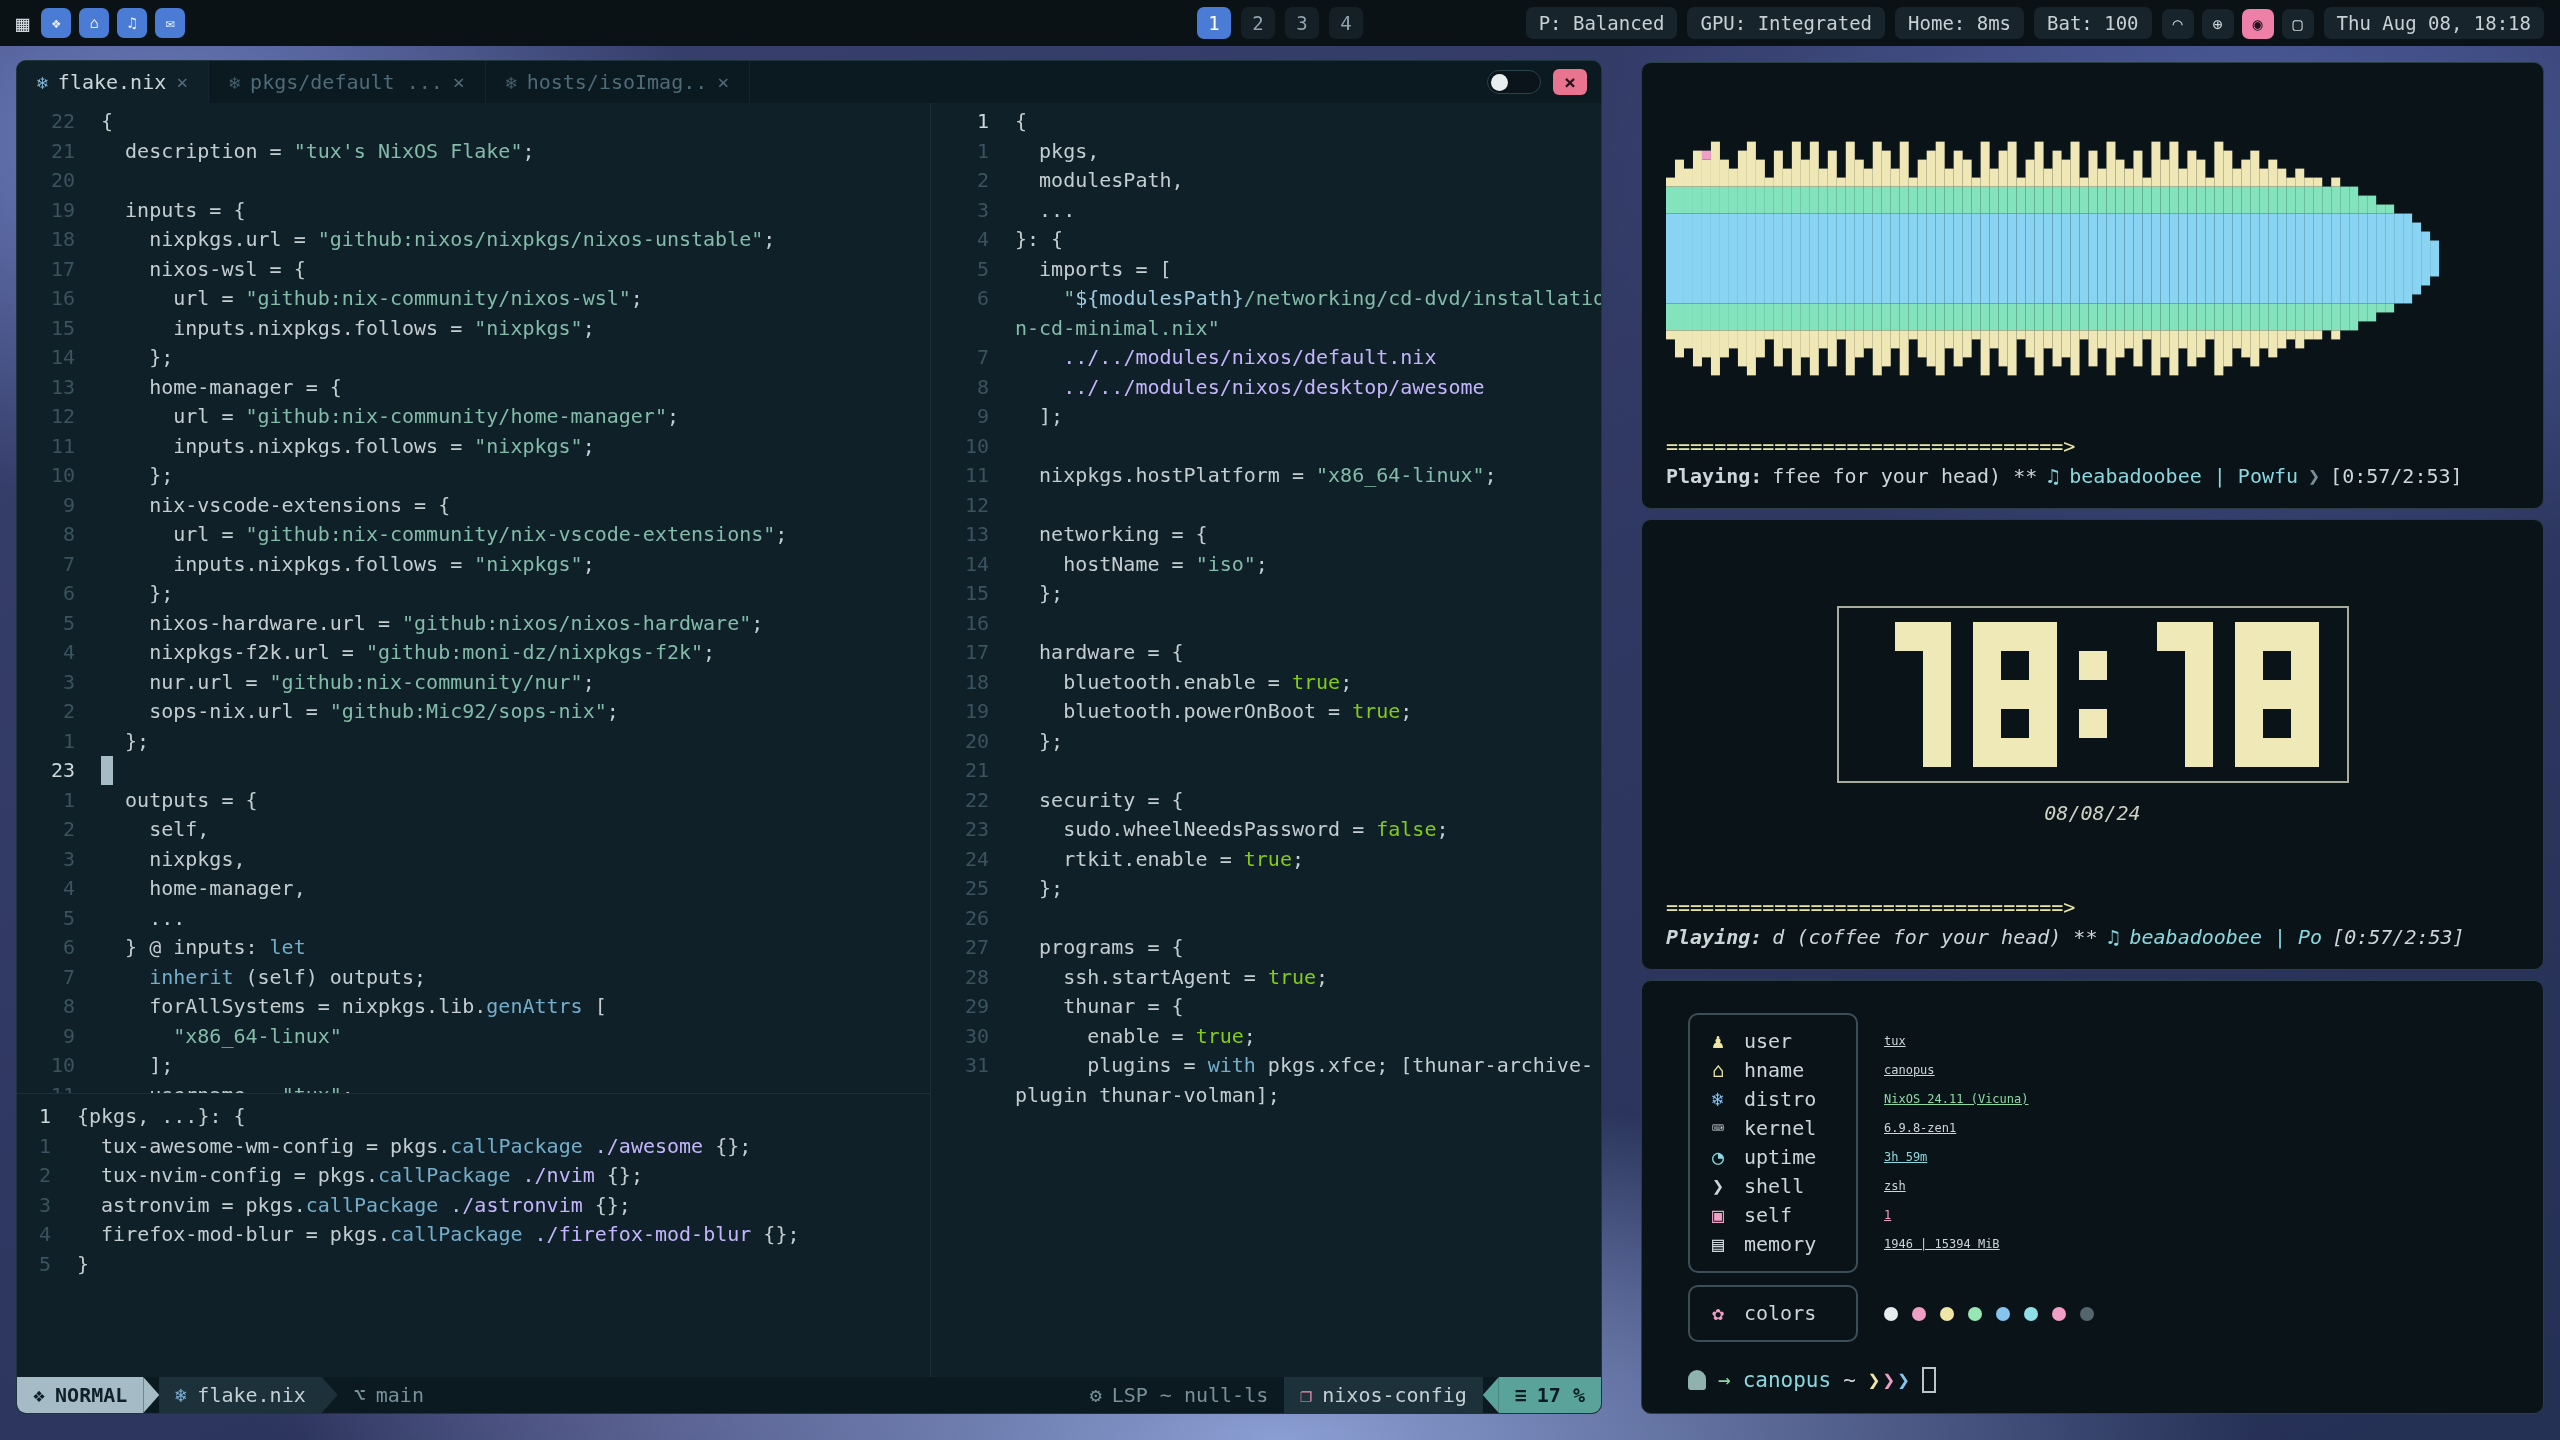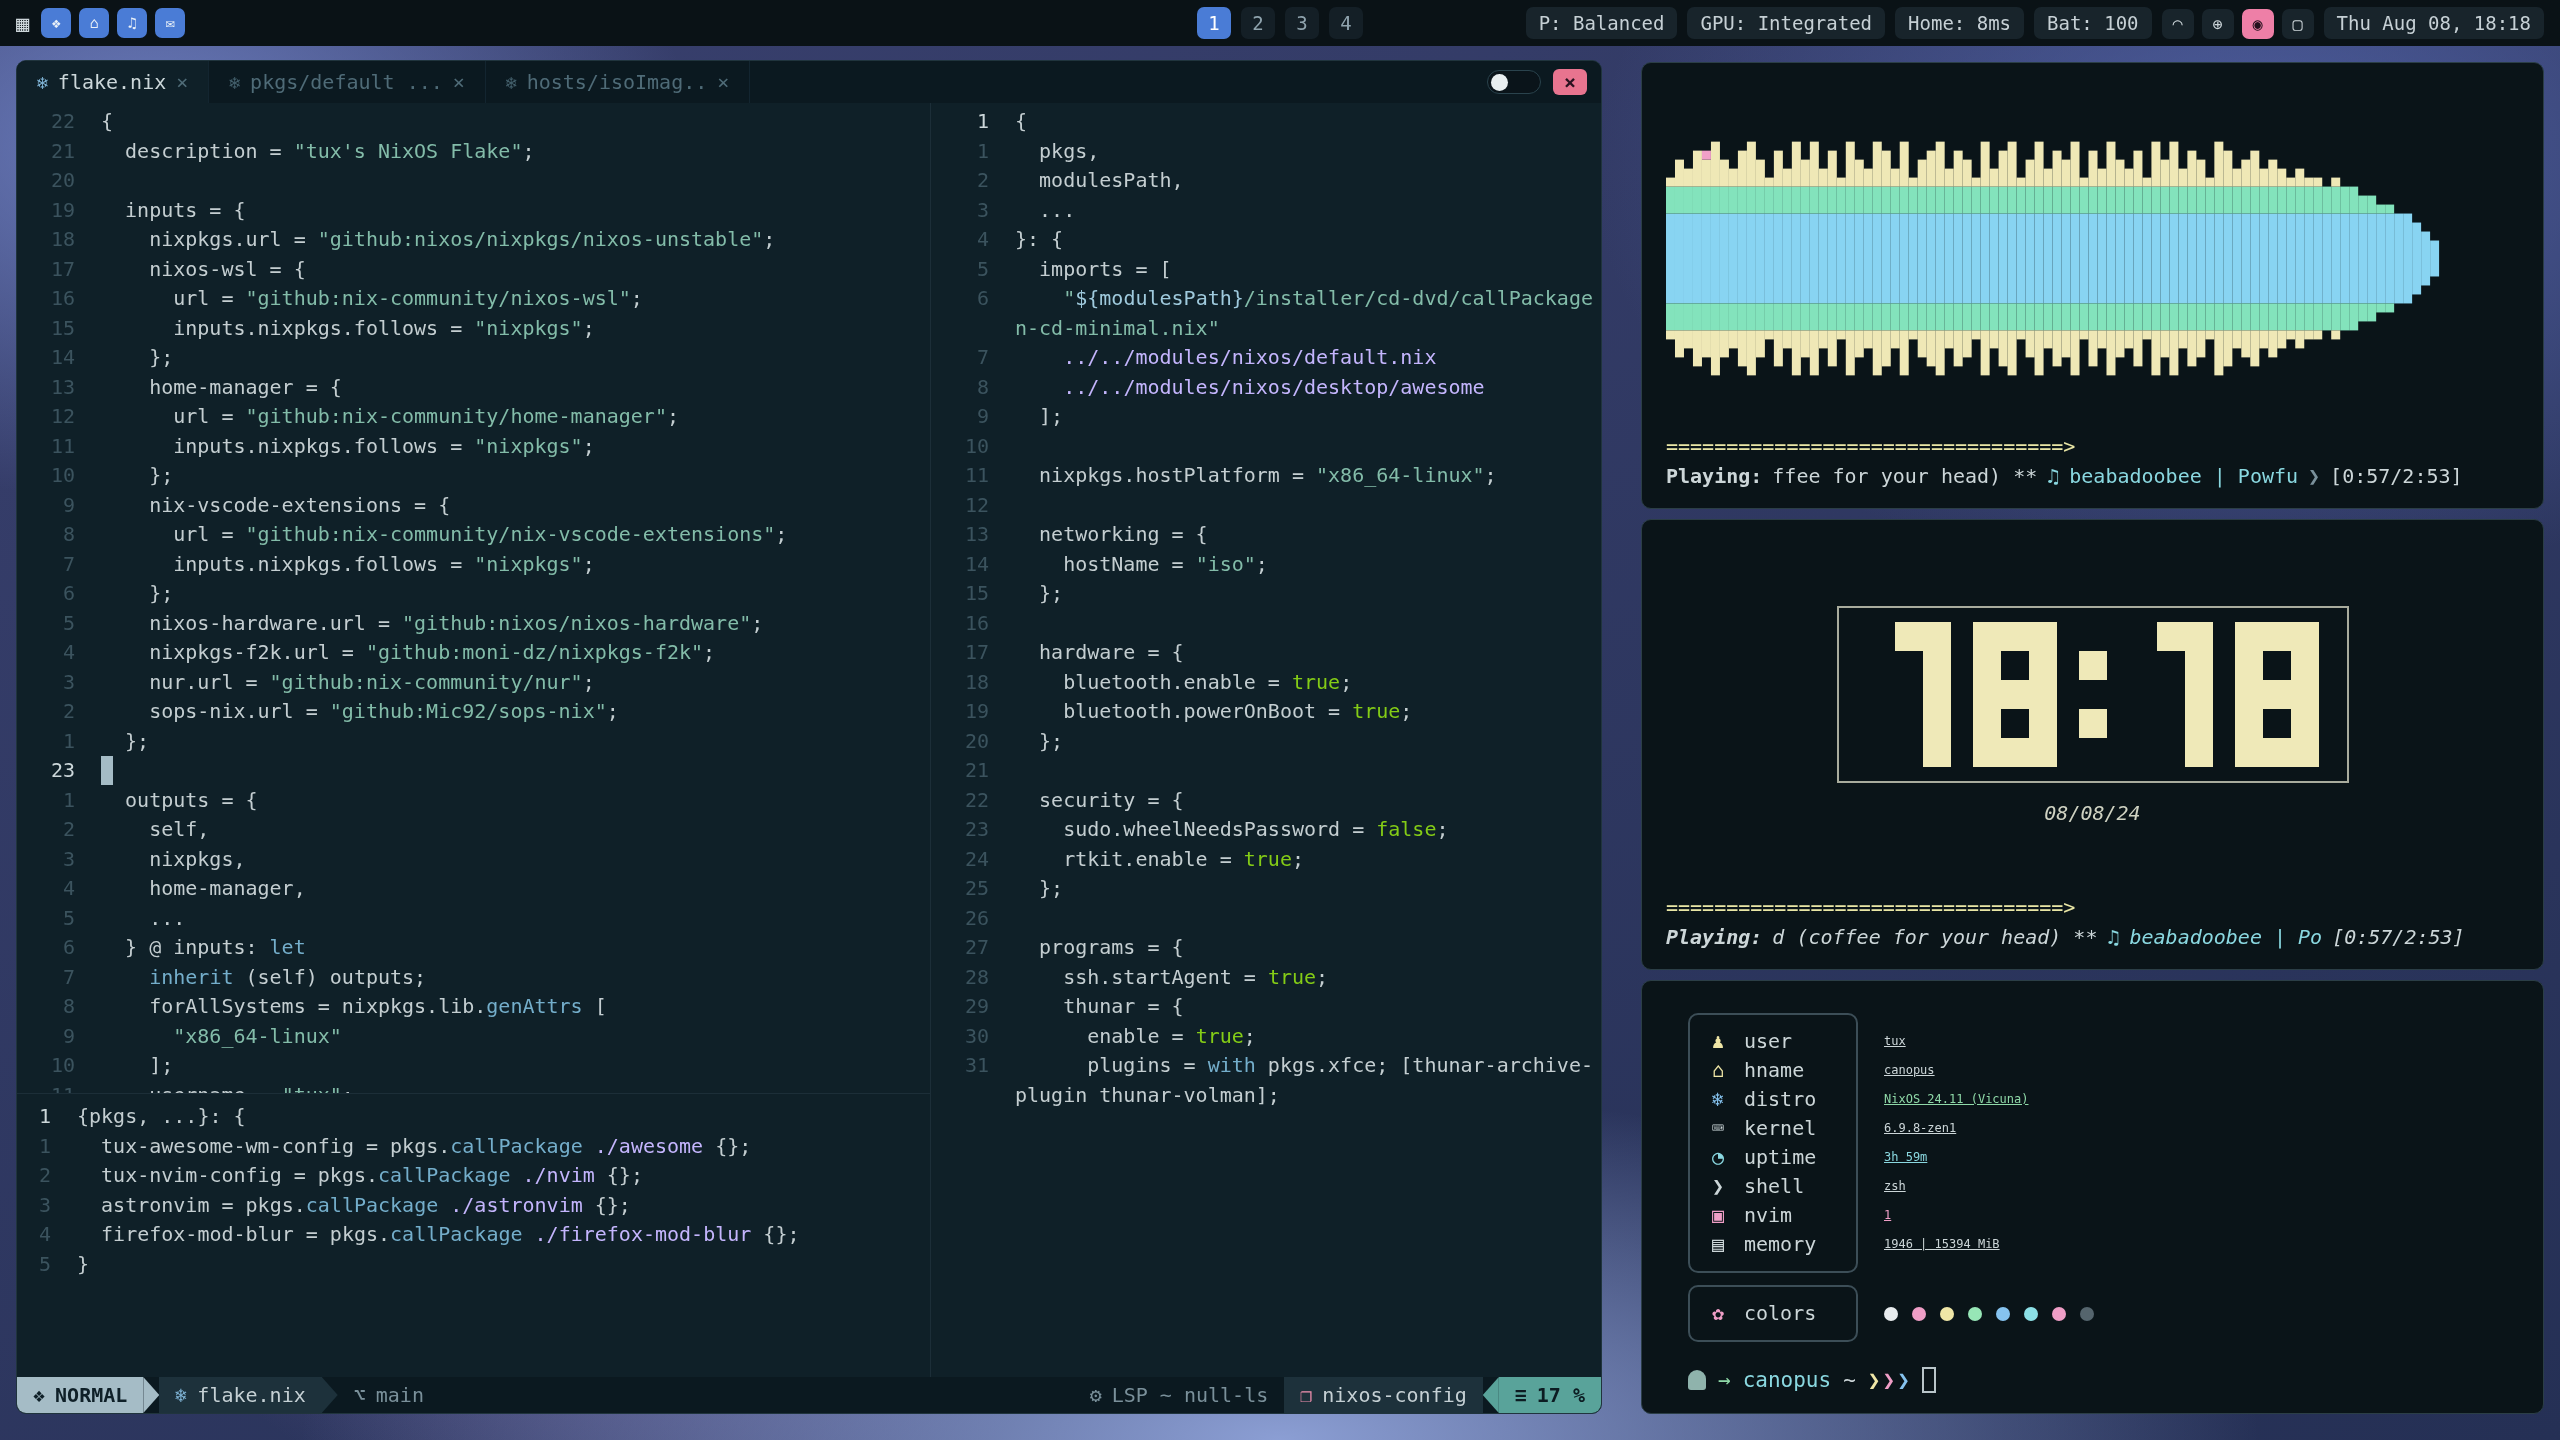--- a/index.html
+++ b/index.html
@@ -378,21 +378,21 @@
           <div class="row">
             <span class="gut">4</span>
             <span class="code">}: {</span>
           </div>
           <div class="row">
             <span class="gut">5</span>
             <span class="code">  imports = [</span>
           </div>
           <div class="row">
             <span class="gut">6</span>
-            <span class="code">    <span class="str">"</span><span class="interp">${modulesPath}</span><span class="str">/installer/cd-dvd/callPackage</span></span>
+            <span class="code">    <span class="str">"</span><span class="interp">${modulesPath}</span><span class="str">/networking/cd-dvd/installatio</span></span>
           </div>
           <div class="row">
             <span class="gut"></span>
             <span class="code"><span class="str">n-cd-minimal.nix"</span></span>
           </div>
           <div class="row">
             <span class="gut">7</span>
             <span class="code">    <span class="path">../../modules/nixos/default.nix</span></span>
           </div>
           <div class="row">
@@ -1051,21 +1051,21 @@
           <div class="frow">
             <span class="fi c-cyan">◔</span>
             <span>uptime</span>
           </div>
           <div class="frow">
             <span class="fi c-fg">❯</span>
             <span>shell</span>
           </div>
           <div class="frow">
             <span class="fi c-pink">▣</span>
-            <span>nvim</span>
+            <span>self</span>
           </div>
           <div class="frow">
             <span class="fi c-fg">▤</span>
             <span>memory</span>
           </div>
         </div>
       <div class="fbox">
         <div class="frow">
           <span class="fi c-pink" id="colors-icon">✿</span>
           <span>colors</span>

